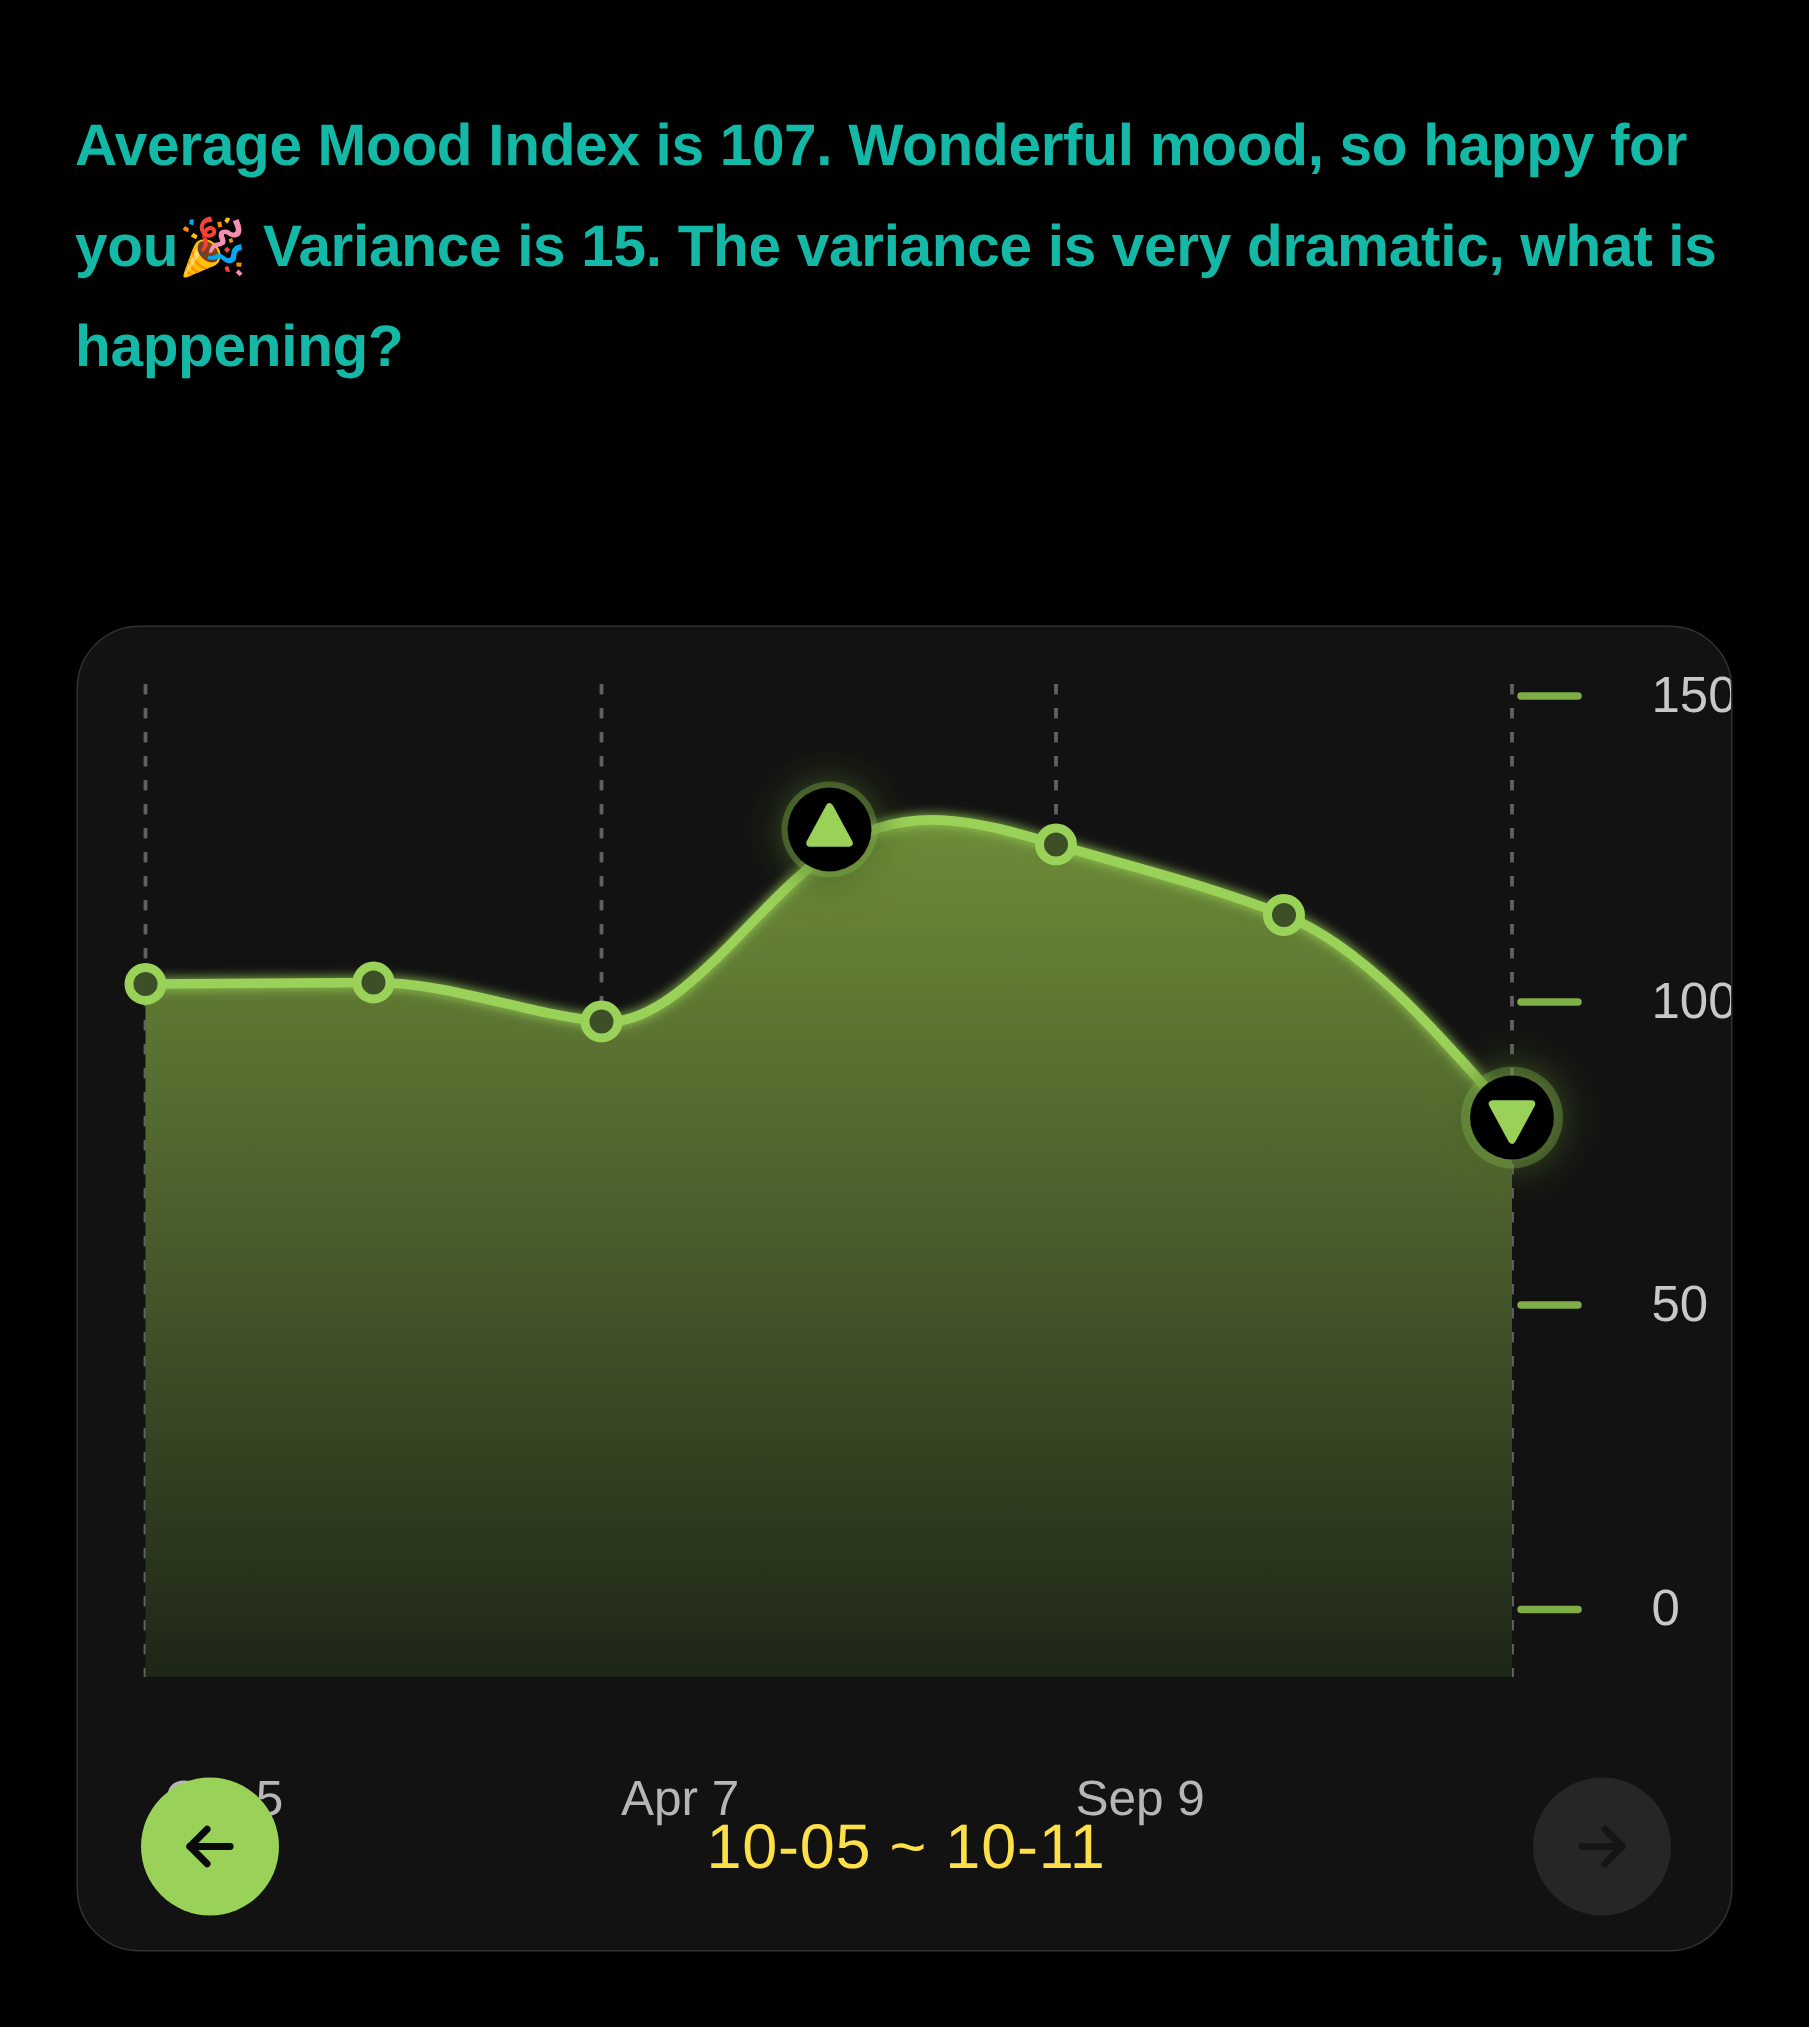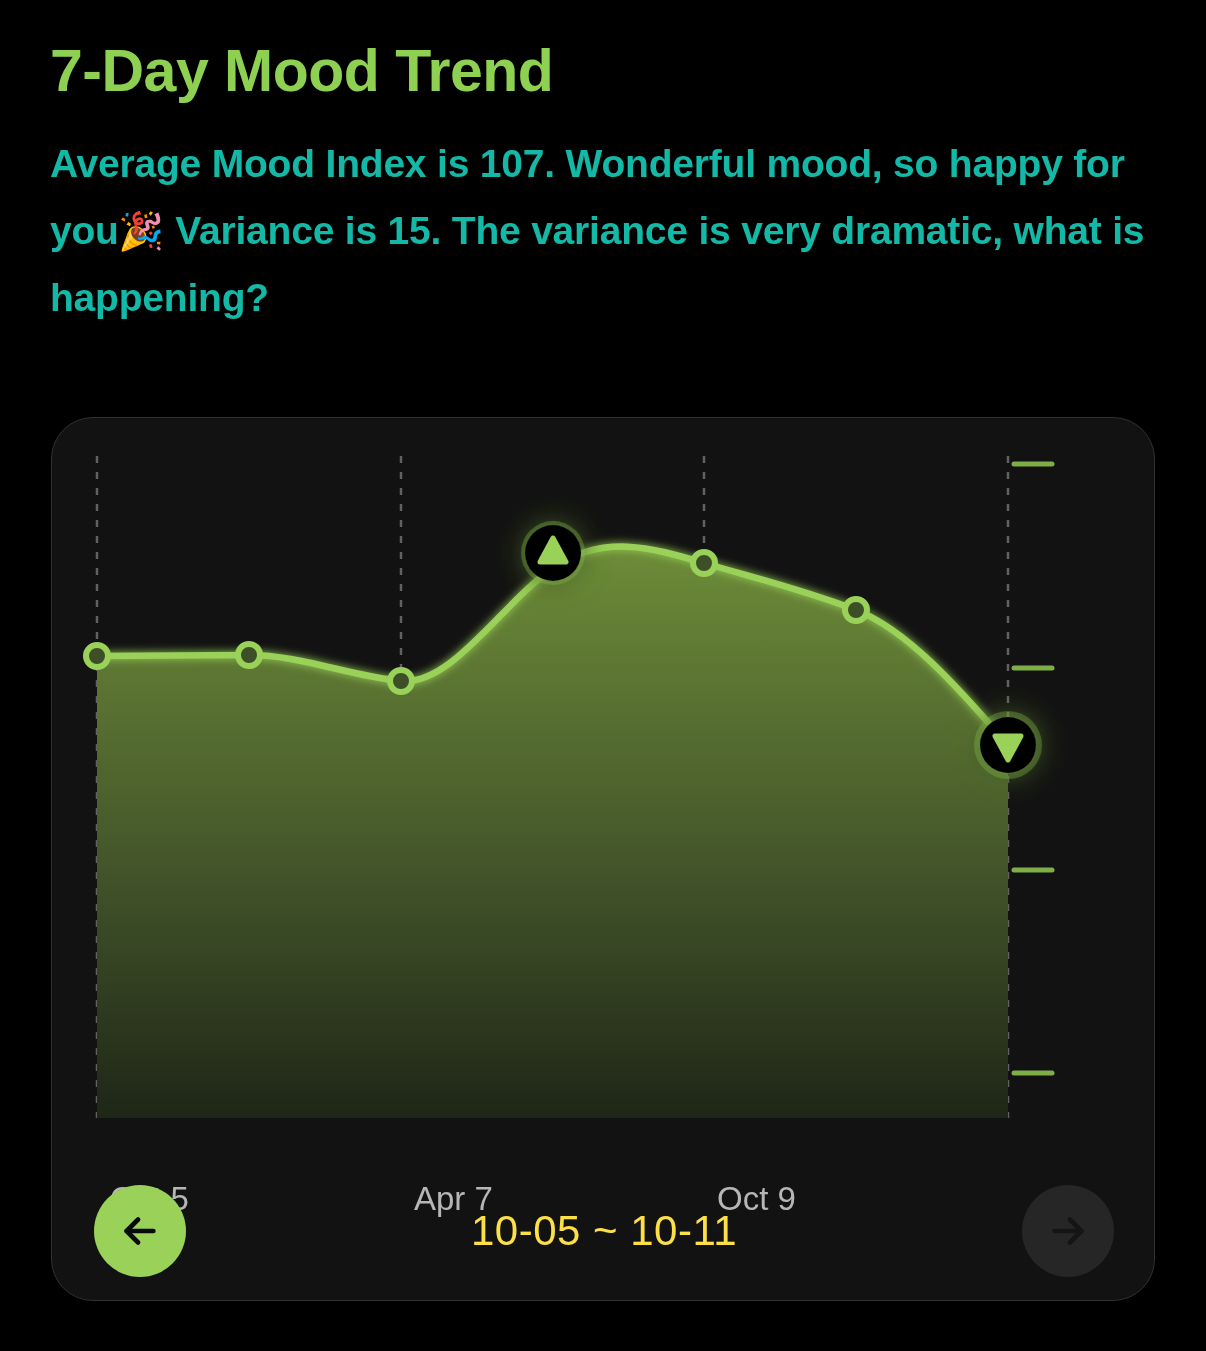--- a/index.html
+++ b/index.html
@@ -135,21 +135,20 @@
     letter-spacing: 0.5px;
     white-space: nowrap;
   }
 </style>
 </head>
 <body>
 
 <div class="page">
 
   <div class="header">
-    <div class="page-title">7-Day Mood Trend</div>
     <div class="page-subtitle"><span>Average Mood Index is 107. Wonderful mood, so happy for you</span><span class="emoji">🎉</span><span> Variance is 15. The variance is very dramatic, what is happening?</span></div>
   </div>
 
   <div class="card">
 
     <div class="chart-wrap">
       <svg class="chart-svg" viewBox="0 0 1104 740" preserveAspectRatio="none">
         <defs>
           <linearGradient id="areaGrad" x1="0" y1="0" x2="0" y2="1">
             <stop offset="0%" stop-color="#6d8c38" stop-opacity="1"></stop>
@@ -217,25 +216,31 @@
         </g>
 
         <g stroke="#7fae46" stroke-width="5" stroke-linecap="round">
           <line x1="962" y1="46" x2="1000" y2="46"></line>
           <line x1="962" y1="250" x2="1000" y2="250"></line>
           <line x1="962" y1="452" x2="1000" y2="452"></line>
           <line x1="962" y1="655" x2="1000" y2="655"></line>
         </g>
       </svg>
 
+      <div class="y-labels">
+        <div class="y-label" style="top:46px">150</div>
+        <div class="y-label" style="top:250px">100</div>
+        <div class="y-label" style="top:452px">50</div>
+        <div class="y-label" style="top:655px">0</div>
+      </div>
 
       <div class="x-labels">
         <div class="x-label" style="left:58px">Oct 5</div>
         <div class="x-label" style="left:362px">Apr 7</div>
-        <div class="x-label" style="left:665px">Oct 9</div>
+        <div class="x-label" style="left:665px">Sep 9</div>
       </div>
     </div>
 
     <div class="card-footer">
       <button class="nav-btn prev">
         <span>
           <svg width="46" height="46" viewBox="0 0 24 24" fill="none" stroke="#0a0a0a" stroke-width="2.4" stroke-linecap="round" stroke-linejoin="round">
             <line x1="19" y1="12" x2="5" y2="12"></line>
             <polyline points="11,18 5,12 11,6"></polyline>
           </svg>

